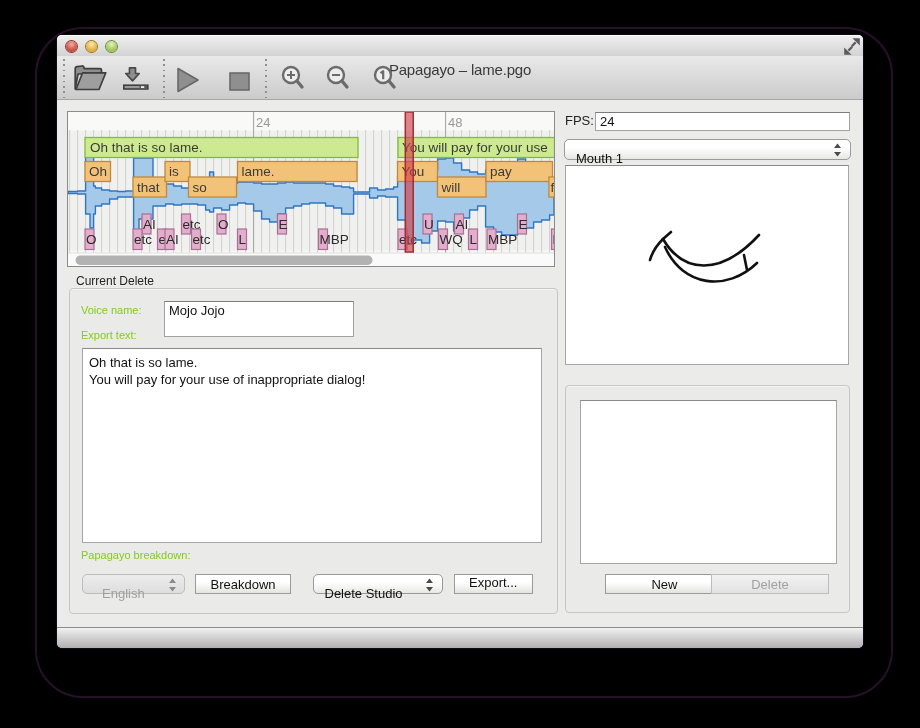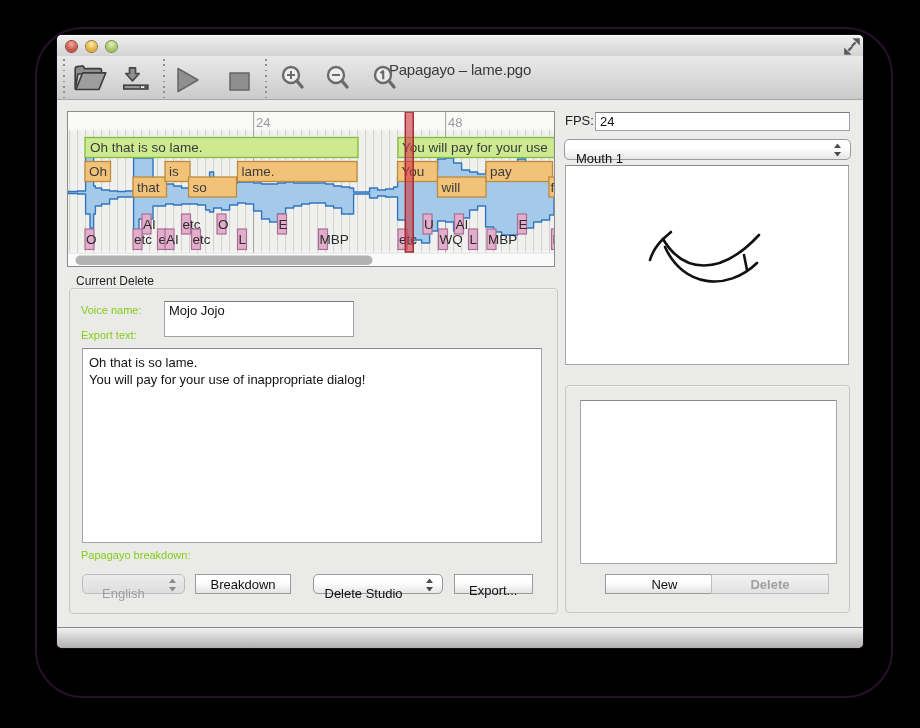--- a/index.html
+++ b/index.html
@@ -28,21 +28,21 @@
 .abs{position:absolute;}
 .fl{font-size:11px;color:#84cc16;}
 .tinput{position:absolute;background:#fff;border:1px solid #a2a2a2;border-top-color:#7b7b7b;
      box-sizing:border-box;font-size:13px;color:#111;padding:1px 0 0 4px;}
 .popup{position:absolute;border:1px solid #9b9b9b;border-radius:4px;box-sizing:border-box;
      background:linear-gradient(#ffffff 40%,#e7e7e6);font-size:13px;color:#111;border-radius:5px;}
 .popup .ptxt{position:absolute;left:11px;top:2.5px;margin-top:8px;}
 .popup.dis{background:linear-gradient(#ececec,#dedede);border-color:#bdbdbd;color:#9f9f9f;}
 .btn{position:absolute;border:1px solid #9b9b9b;border-radius:0;box-sizing:border-box;
      background:linear-gradient(#ffffff 40%,#e3e3e2);font-size:13px;color:#111;text-align:center;}
-.btn.dis{color:#a0a0a0;background:linear-gradient(#f2f2f2,#e2e2e2);border-color:#bdbdbd;font-weight:bold;}
+.btn.dis{color:#a0a0a0;background:linear-gradient(#f2f2f2,#e2e2e2);border-color:#bdbdbd;}
 .groupbox{position:absolute;border:1px solid #c6c6c5;border-radius:4px;background:#eaeae9;
      box-shadow:inset 0 1px 0 #f5f5f4;}
 .glabel{position:absolute;font-size:12px;color:#242424;}
 .whitebox{position:absolute;background:#fff;border:1px solid #a6a6a6;border-top-color:#8a8a8a;box-sizing:border-box;}
 .arrows{position:absolute;width:9px;height:14px;}
 </style>
 </head>
 <body>
 <div class="ring"></div>
 <div class="win">
@@ -279,13 +279,13 @@
   </svg>
 </div>
 <div class="btn" style="left:195px;top:574px;width:96px;height:20px;padding-top:2px;">Breakdown</div>
 <div class="popup" style="left:312.5px;top:574px;width:130.5px;height:20px;">
   <span class="ptxt" style="left:11px;">Delete Studio</span>
   <svg class="arrows" style="right:8px;top:3px" viewBox="0 0 9 14">
     <path d="M4.5 0.5 L8 5 L1 5 Z" fill="#4a4a4a"></path>
       <path d="M4.5 13.5 L8 9 L1 9 Z" fill="#4a4a4a"></path>
   </svg>
 </div>
-<div class="btn" style="left:453.5px;top:574px;width:79.5px;height:20px;padding-top:8px;">Export...</div>
+<div class="btn" style="left:453.5px;top:574px;width:79.5px;height:20px;padding-top:0;">Export...</div>
 
 </body></html>

